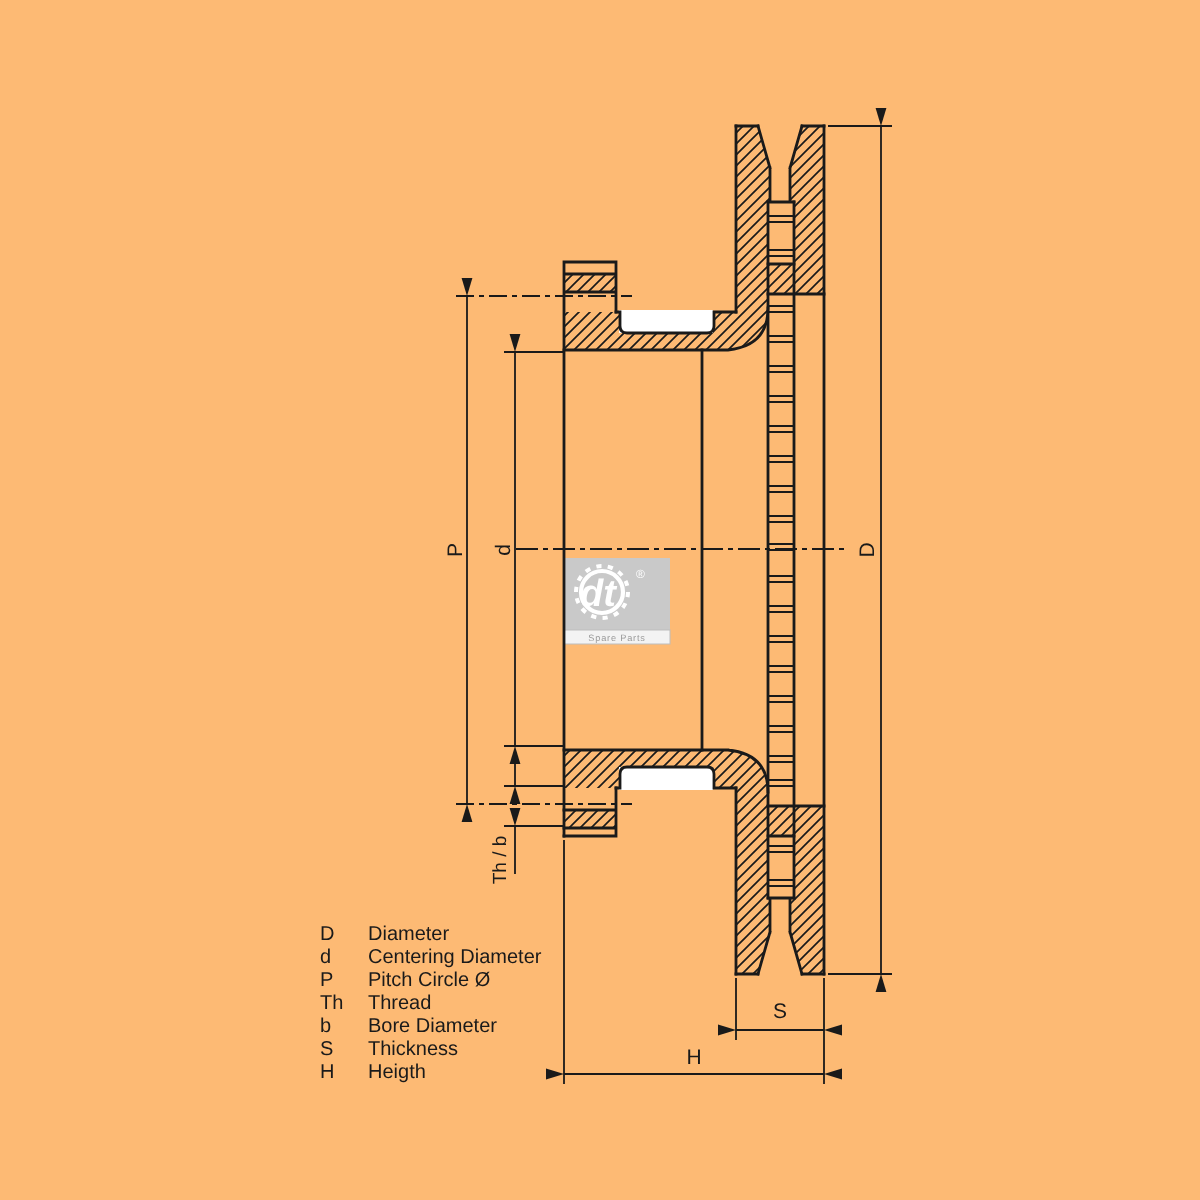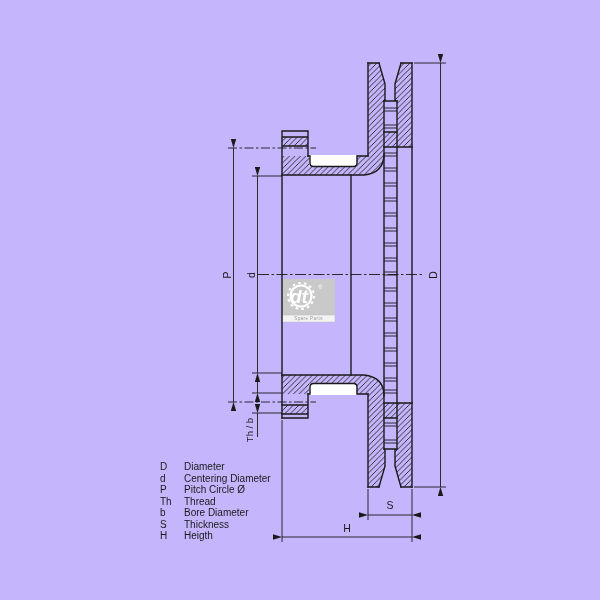--- a/index.html
+++ b/index.html
@@ -1,17 +1,17 @@
 <!DOCTYPE html>
 <html><head>
 <meta charset="utf-8">
 <style>
   html,body{margin:0;padding:0;background:#ffffff;}
   body{width:600px;height:600px;overflow:hidden;font-family:"Liberation Sans",sans-serif;}
-  .stage{position:relative;width:600px;height:600px;background:#c4b5fd;}
+  .stage{position:relative;width:600px;height:600px;background:#fdba74;}
   svg{display:block;}
   text{fill:#1a1a1a;}
   .dimlabel{font-size:10.5px;}
   .dimlabel-small{font-size:9.5px;}
   .legend-sym{font-size:10px;}
   .legend-desc{font-size:10px;}
   .logo-dt{font-size:19px;font-weight:bold;font-style:italic;fill:#ffffff;}
   .logo-reg{font-size:6px;fill:#ffffff;}
   .logo-cap{font-size:4.6px;fill:#9a9a9a;letter-spacing:0.4px;}
 </style>

